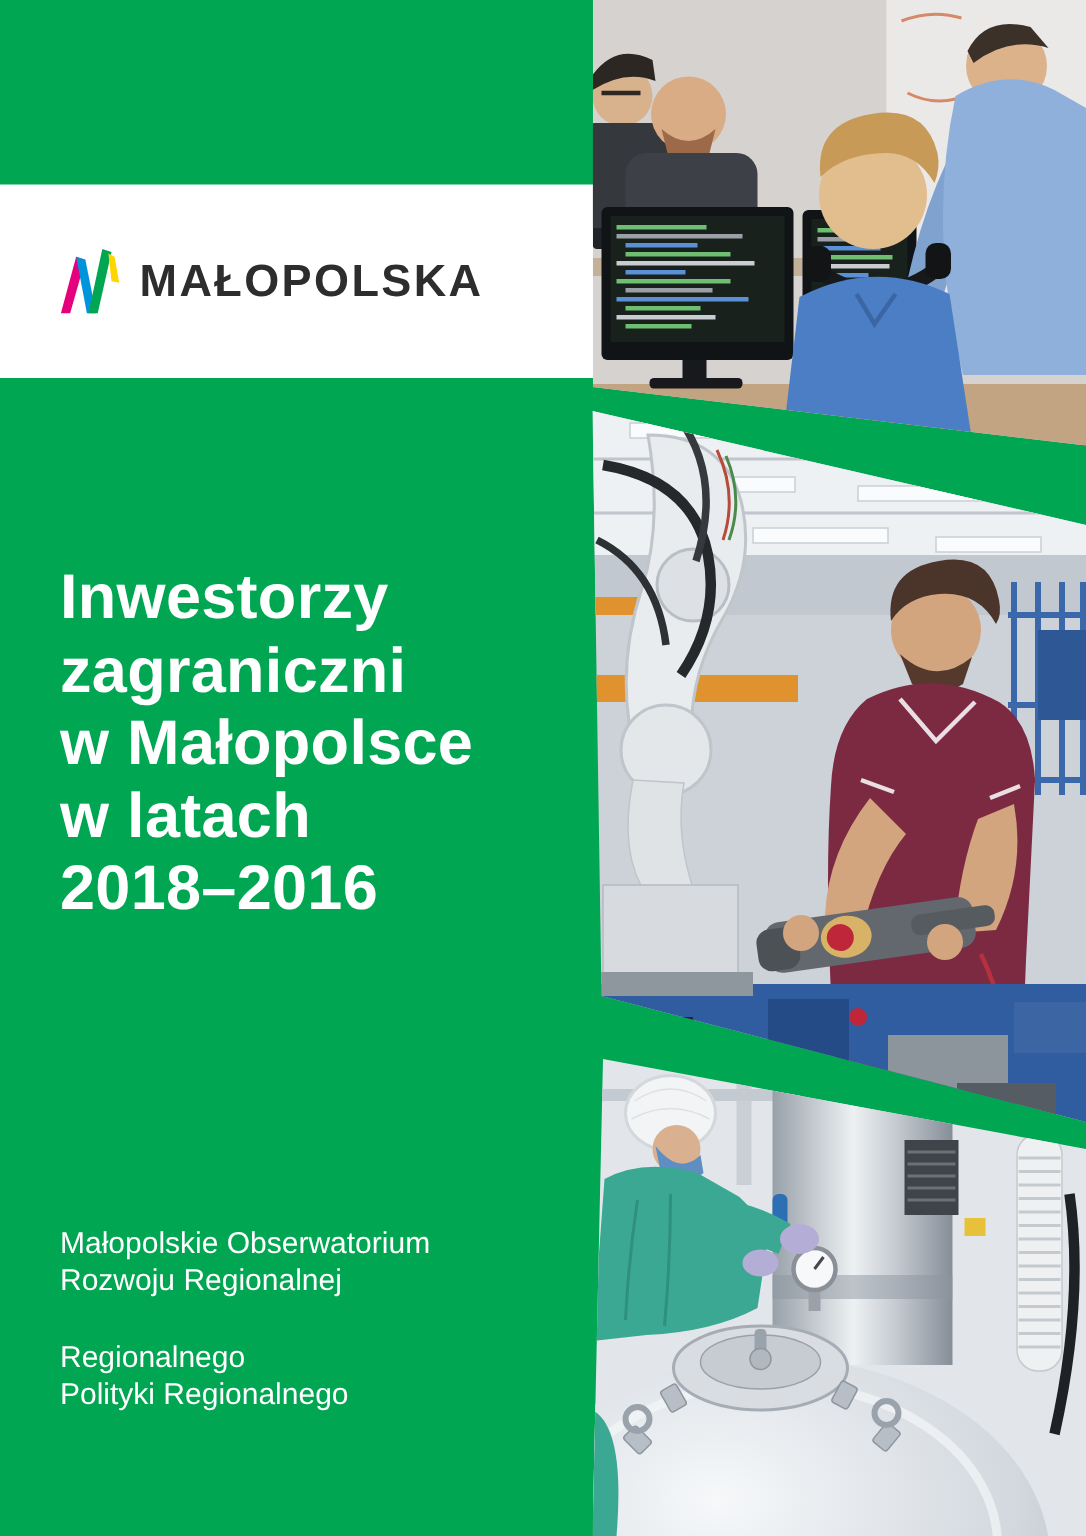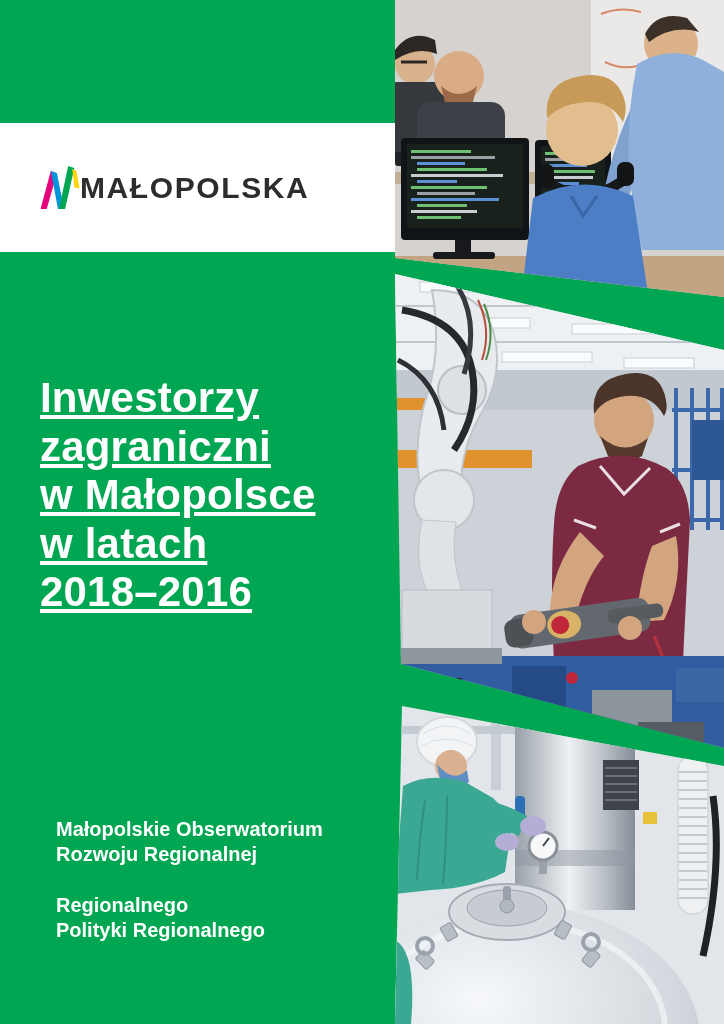--- a/index.html
+++ b/index.html
@@ -7,36 +7,36 @@
     position:relative;width:724px;height:1024px;overflow:hidden;
     background:#00a651;
     font-family:"Liberation Sans","DejaVu Sans",sans-serif;
   }
   
   .logo-band{
     position:absolute;left:0;top:123px;width:396px;height:129px;
     background:#ffffff;display:flex;align-items:center;
     padding-left:40px;box-sizing:border-box;
   }
-  .logo{display:flex;align-items:center;}
+  .logo{display:flex;align-items:center;gap:13px;}
   .logo-mark{display:block;}
   .logo-text{
     font-size:30px;font-weight:bold;letter-spacing:1.6px;color:#2d2d2d;
     white-space:nowrap;
   }
   
   .title{
     position:absolute;left:40px;top:374px;margin:0;color:#ffffff;
     font-size:42px;line-height:48.5px;font-weight:bold;letter-spacing:.2px;
   }
-  .title .line{display:block;text-decoration:underline;}
+  .title .line{display:block;}
   
   .publisher{
     position:absolute;left:40px;top:817px;color:#ffffff;
-    font-size:20px;line-height:25px;font-weight:bold;margin-left:16px;
+    font-size:20px;line-height:25px;font-weight:normal;
   }
   .publisher p{margin:0;}
   .publisher p + p{margin-top:26px;}
   .publisher .line{display:block;}
   
   .photo{position:absolute;overflow:hidden;}
   .photo svg{display:block;width:100%;height:100%;}
   #photo1{left:395px;top:0;width:329px;height:300px;
           clip-path:polygon(0 0,329px 0,329px 297px,0 258px);}
   #photo2{left:392px;top:270px;width:332px;height:480px;

